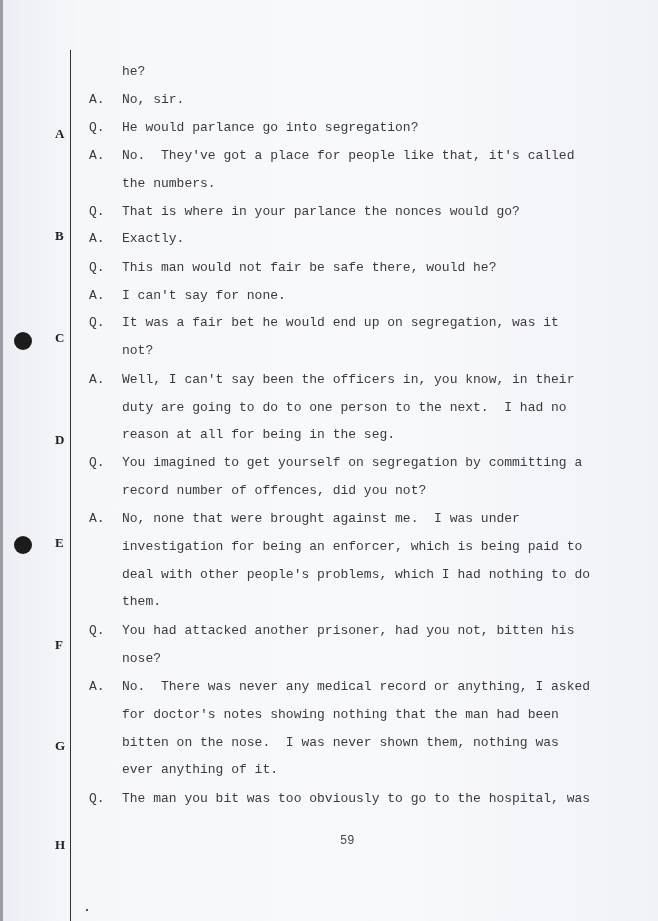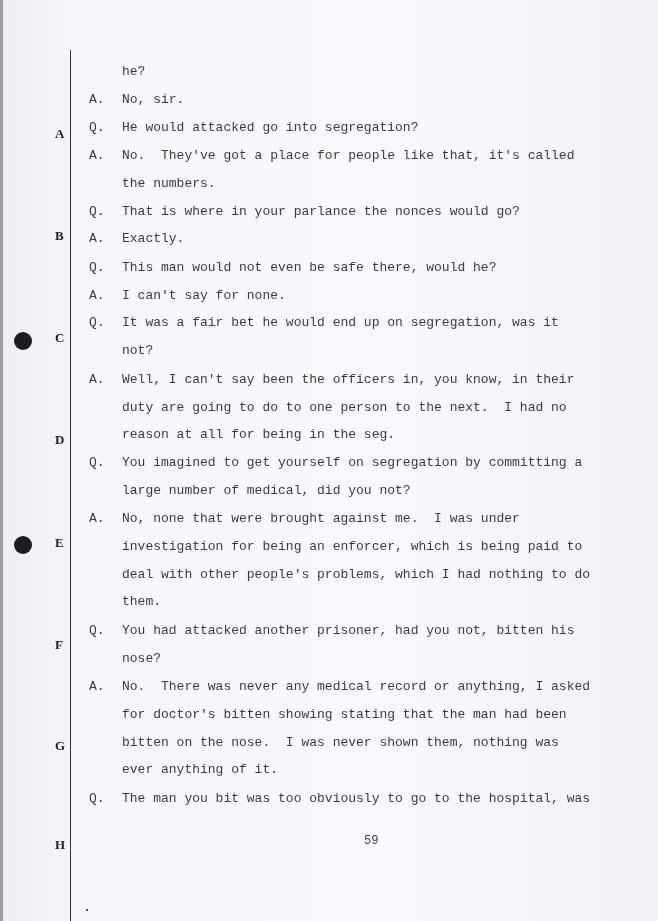--- a/index.html
+++ b/index.html
@@ -30,21 +30,21 @@
     .punch-hole {
       position: absolute; left: 14px; width: 18px; height: 18px;
       border-radius: 50%; background: #1c1c1c;
     }
     .line {
       position: absolute; font-size: 13px; white-space: pre; color: #3b3b3b;
     }
     .speaker { position: absolute; left: 89px; }
     .text { position: absolute; left: 122px; }
     .page-number {
-      position: absolute; left: 364px; top: 834px; font-size: 12px; color: #444; text-align: right;
+      position: absolute; left: 340px; top: 834px; font-size: 12px; color: #444; text-align: right;
     }
     .speck {
       position: absolute; left: 86px; top: 909px; width: 2px; height: 2px; background: #555;
     }
   </style>
 </head>
 <body>
 
 <div class="page">
   <div class="left-edge"></div>
@@ -59,41 +59,41 @@
       <div class="margin-letter" style="top: 738px;">G</div>
       <div class="margin-letter" style="top: 837px;">H</div>
     </div>
   <div id="holes">
       <div class="punch-hole" style="top: 332px;"></div>
       <div class="punch-hole" style="top: 536px;"></div>
     </div>
   <div id="lines">
       <div class="line" style="top: 64px; left: 0px;"><span class="speaker"></span><span class="text">he?</span></div>
       <div class="line" style="top: 92px; left: 0px;"><span class="speaker">A.</span><span class="text">No, sir.</span></div>
-      <div class="line" style="top: 120px; left: 0px;"><span class="speaker">Q.</span><span class="text">He would attacked go into segregation?</span></div>
+      <div class="line" style="top: 120px; left: 0px;"><span class="speaker">Q.</span><span class="text">He would parlance go into segregation?</span></div>
       <div class="line" style="top: 148px; left: 0px;"><span class="speaker">A.</span><span class="text">No.  They've got a place for people like that, it's called</span></div>
       <div class="line" style="top: 176px; left: 0px;"><span class="speaker"></span><span class="text">the numbers.</span></div>
       <div class="line" style="top: 204px; left: 0px;"><span class="speaker">Q.</span><span class="text">That is where in your parlance the nonces would go?</span></div>
       <div class="line" style="top: 231px; left: 0px;"><span class="speaker">A.</span><span class="text">Exactly.</span></div>
-      <div class="line" style="top: 260px; left: 0px;"><span class="speaker">Q.</span><span class="text">This man would not even be safe there, would he?</span></div>
+      <div class="line" style="top: 260px; left: 0px;"><span class="speaker">Q.</span><span class="text">This man would not fair be safe there, would he?</span></div>
       <div class="line" style="top: 288px; left: 0px;"><span class="speaker">A.</span><span class="text">I can't say for none.</span></div>
       <div class="line" style="top: 315px; left: 0px;"><span class="speaker">Q.</span><span class="text">It was a fair bet he would end up on segregation, was it</span></div>
       <div class="line" style="top: 343px; left: 0px;"><span class="speaker"></span><span class="text">not?</span></div>
       <div class="line" style="top: 372px; left: 0px;"><span class="speaker">A.</span><span class="text">Well, I can't say been the officers in, you know, in their</span></div>
       <div class="line" style="top: 400px; left: 0px;"><span class="speaker"></span><span class="text">duty are going to do to one person to the next.  I had no</span></div>
       <div class="line" style="top: 427px; left: 0px;"><span class="speaker"></span><span class="text">reason at all for being in the seg.</span></div>
       <div class="line" style="top: 455px; left: 0px;"><span class="speaker">Q.</span><span class="text">You imagined to get yourself on segregation by committing a</span></div>
-      <div class="line" style="top: 483px; left: 0px;"><span class="speaker"></span><span class="text">large number of medical, did you not?</span></div>
+      <div class="line" style="top: 483px; left: 0px;"><span class="speaker"></span><span class="text">record number of offences, did you not?</span></div>
       <div class="line" style="top: 511px; left: 0px;"><span class="speaker">A.</span><span class="text">No, none that were brought against me.  I was under</span></div>
       <div class="line" style="top: 539px; left: 0px;"><span class="speaker"></span><span class="text">investigation for being an enforcer, which is being paid to</span></div>
       <div class="line" style="top: 567px; left: 0px;"><span class="speaker"></span><span class="text">deal with other people's problems, which I had nothing to do</span></div>
       <div class="line" style="top: 594px; left: 0px;"><span class="speaker"></span><span class="text">them.</span></div>
       <div class="line" style="top: 623px; left: 0px;"><span class="speaker">Q.</span><span class="text">You had attacked another prisoner, had you not, bitten his</span></div>
       <div class="line" style="top: 651px; left: 0px;"><span class="speaker"></span><span class="text">nose?</span></div>
       <div class="line" style="top: 679px; left: 0px;"><span class="speaker">A.</span><span class="text">No.  There was never any medical record or anything, I asked</span></div>
-      <div class="line" style="top: 707px; left: 0px;"><span class="speaker"></span><span class="text">for doctor's bitten showing stating that the man had been</span></div>
+      <div class="line" style="top: 707px; left: 0px;"><span class="speaker"></span><span class="text">for doctor's notes showing nothing that the man had been</span></div>
       <div class="line" style="top: 735px; left: 0px;"><span class="speaker"></span><span class="text">bitten on the nose.  I was never shown them, nothing was</span></div>
       <div class="line" style="top: 762px; left: 0px;"><span class="speaker"></span><span class="text">ever anything of it.</span></div>
       <div class="line" style="top: 791px; left: 0px;"><span class="speaker">Q.</span><span class="text">The man you bit was too obviously to go to the hospital, was</span></div>
     </div>
   <div class="page-number">59</div>
   <div class="speck"></div>
 </div>
 
 </body></html>

